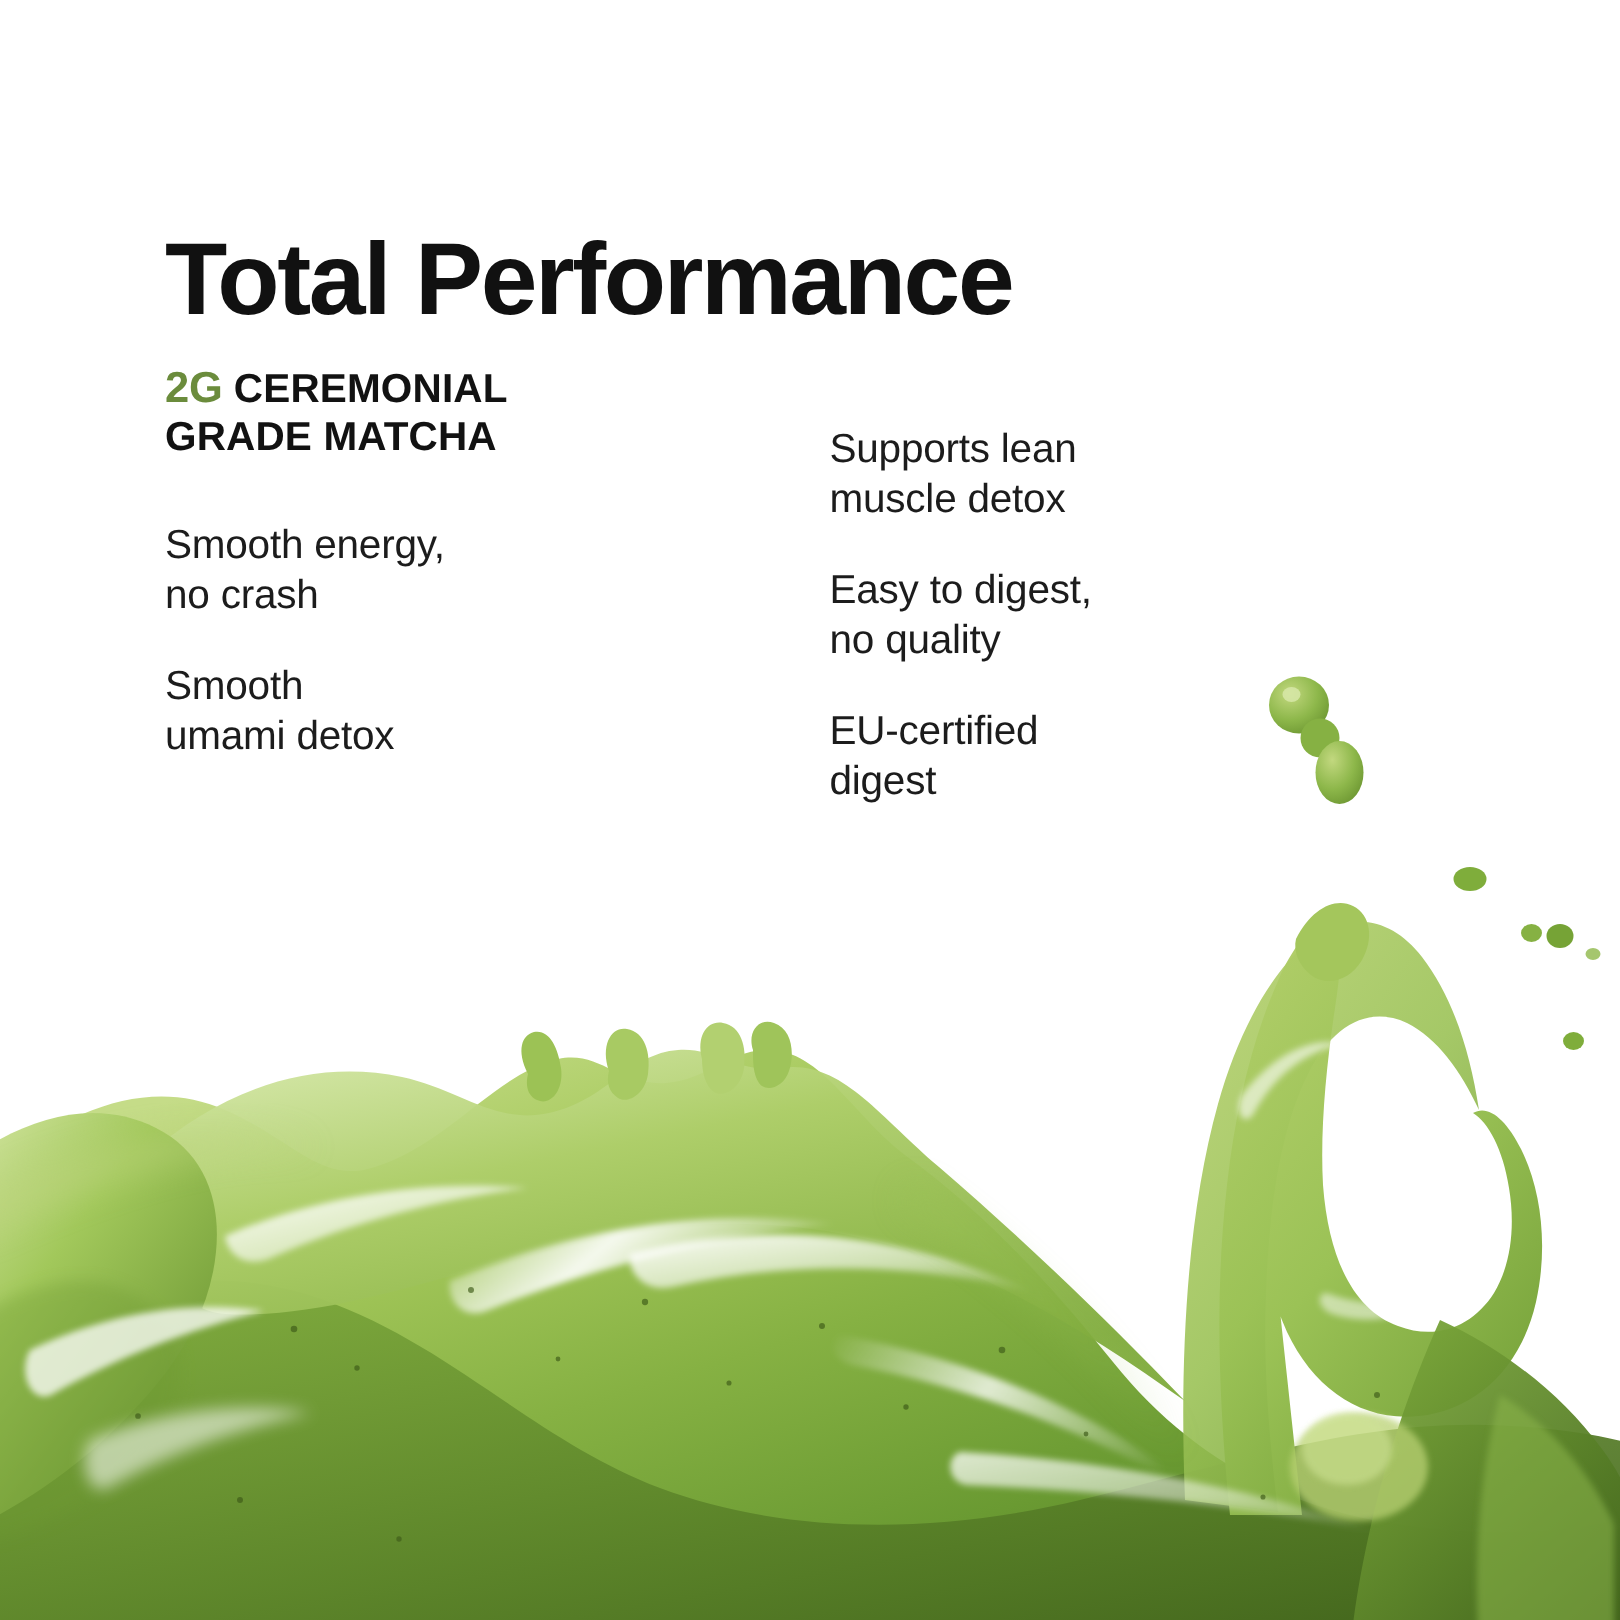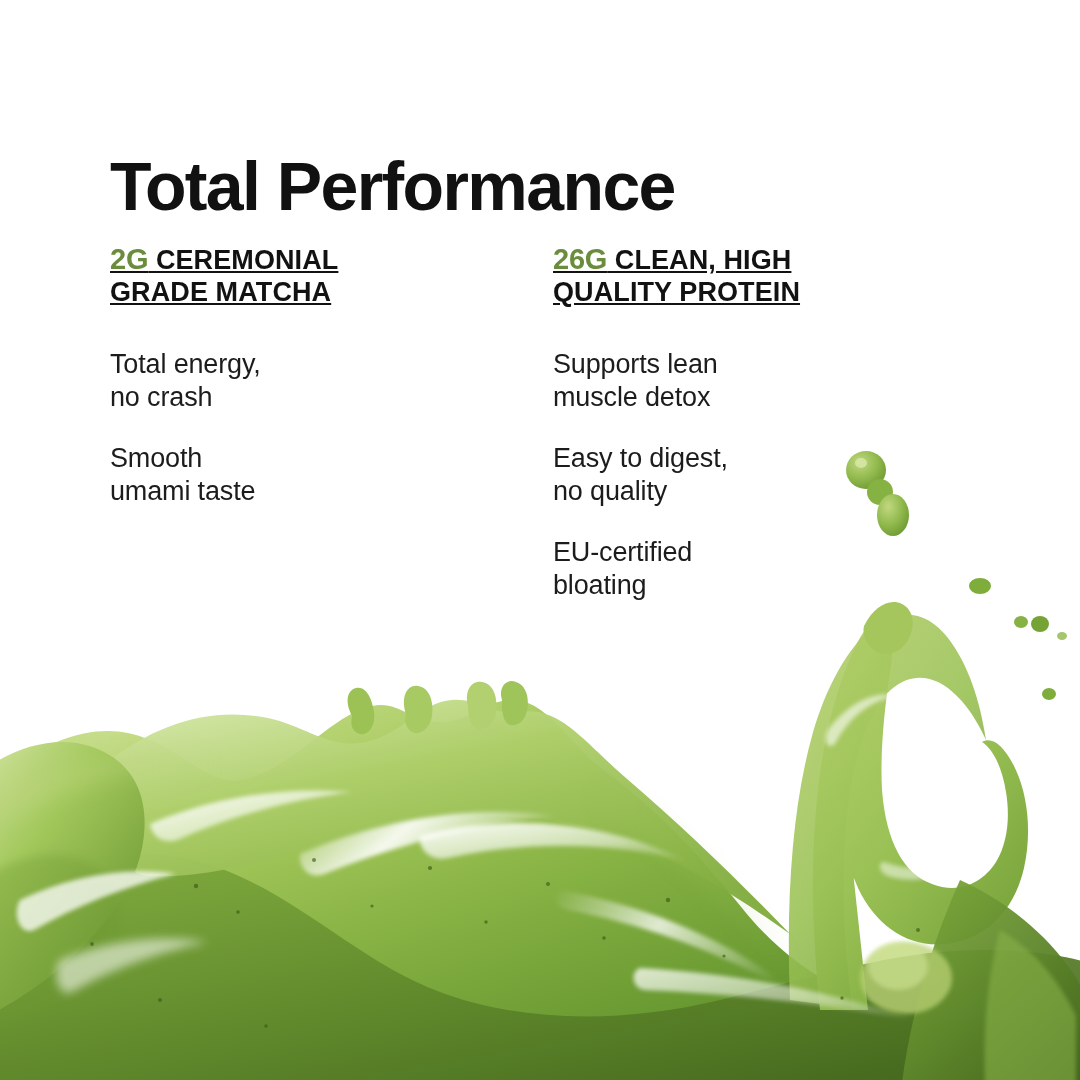--- a/index.html
+++ b/index.html
@@ -69,21 +69,20 @@
   }
 
   .col-heading {
     font-size: 27px;
     line-height: 32px;
     font-weight: 700;
     letter-spacing: 0.1px;
     color: #121212;
     margin: 0 0 0 0;
     max-width: 330px;
-    text-decoration: underline;
   }
   .col-heading .amount {
     color: #6B8C3C;
     font-weight: 700;
     letter-spacing: -0.2px;
     font-size: 29px;
   }
 
   .benefit-list {
     margin: 0;
@@ -312,35 +311,34 @@
   <div class="content">
 
     <h1 class="page-title">Total Performance</h1>
 
     <div class="columns">
 
       <div class="column">
         <h2 class="col-heading"><span class="amount">2G</span><span> CEREMONIAL GRADE MATCHA</span></h2>
 
         <ul class="benefit-list">
-          <li class="benefit-item">Total energy,
+          <li class="benefit-item">Smooth energy,
 no crash</li>
           <li class="benefit-item">Smooth
-umami taste</li>
+umami detox</li>
         </ul>
       </div>
 
       <div class="column">
-        <h2 class="col-heading"><span class="amount">26G</span><span> CLEAN, HIGH QUALITY PROTEIN</span></h2>
 
         <ul class="benefit-list">
           <li class="benefit-item">Supports lean
 muscle detox</li>
           <li class="benefit-item">Easy to digest,
 no quality</li>
           <li class="benefit-item">EU-certified
-bloating</li>
+digest</li>
         </ul>
       </div>
 
     </div>
   </div>
 </div>
 
 </body></html>

